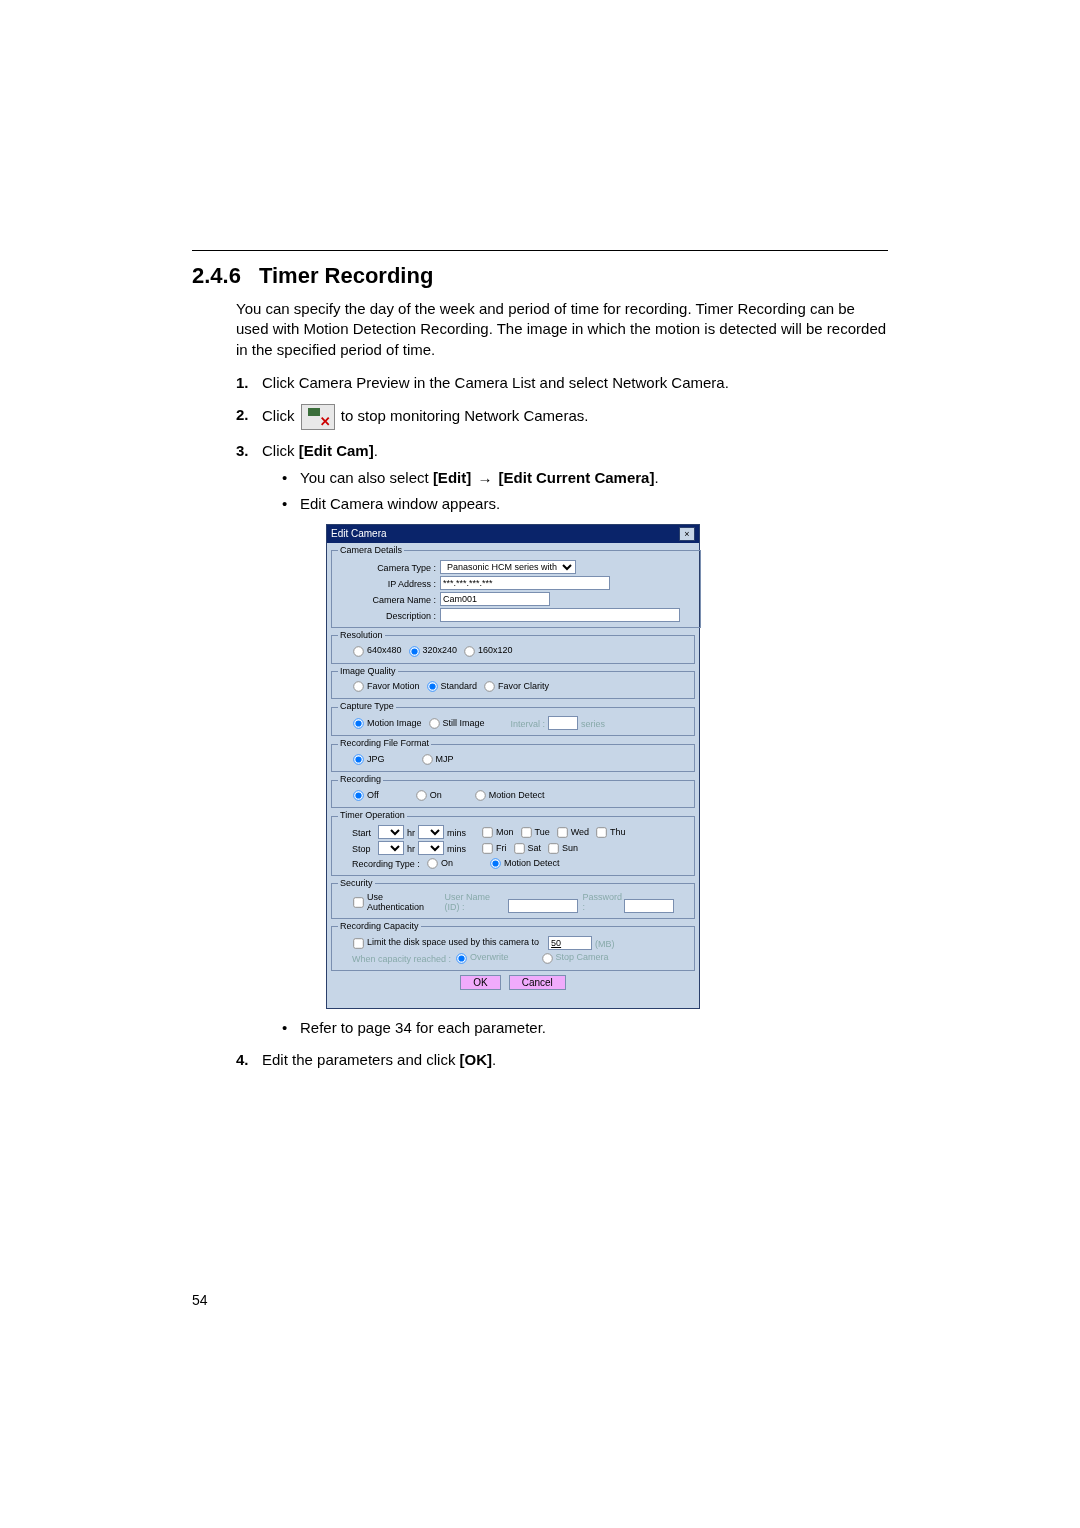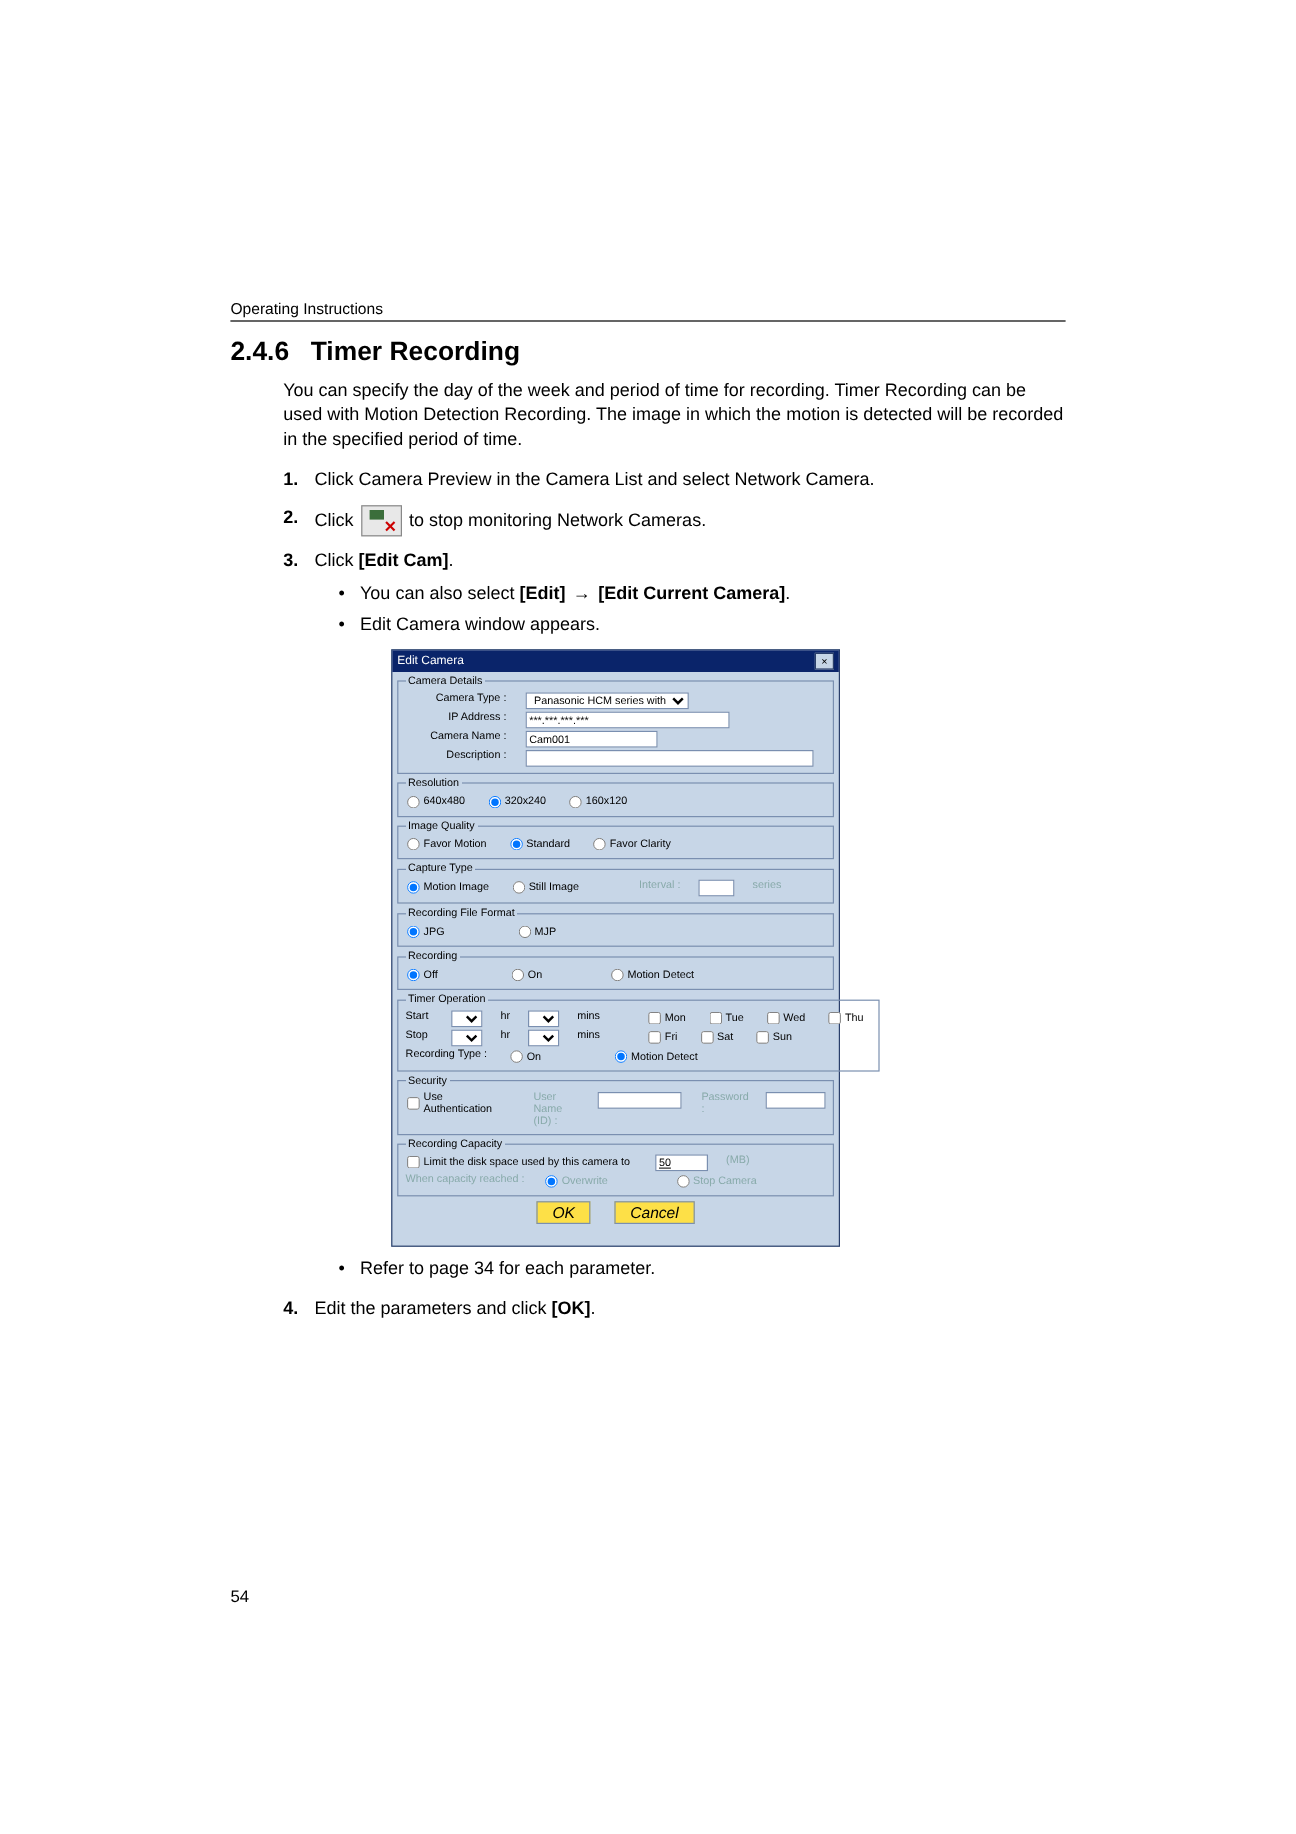--- a/index.html
+++ b/index.html
@@ -130,56 +130,54 @@
   fieldset.fs {
     border: 1px solid #7a8fb0;
     margin: 0 0 3px 0;
     padding: 2px 4px 3px 4px;
   }
   fieldset.fs legend {
     font-size: 9px;
     padding: 0 2px;
     margin-left: 2px;
   }
-  .row { display: flex; align-items: flex-start; margin: 2px 2px; gap: 12px; }
+  .row { display: flex; align-items: flex-end; margin: 2px 16px; }
   .lbl-r { width: 84px; text-align: right; padding-right: 4px; }
   input.txt, select.sel {
     font-size: 9px;
     border: 1px solid #7a8fb0;
     background: #fff;
     padding: 0 2px;
     height: 14px;
     box-sizing: border-box;
   }
   .radio, .check {
     display: inline-flex;
     align-items: center;
     margin-right: 6px;
   }
   .radio input, .check input { margin: 0 2px 0 0; transform: scale(0.8); }
   .dim { color: #8aa; }
   .btn {
-    font-size: 13px;
+    font-size: 10px;
     border: 1px solid #7a8fb0;
-    background: #fde047;
+    background: #f0abfc;
     padding: 1px 12px;
     margin: 0 4px;
-    font-style: italic;
   }
   .footer-page {
     font-size: 14px;
     margin-top: 220px;
   }
 </style>
 </head>
 <body>
 
 <div class="page">
 
-  <div class="running-head">Operating Instructions</div>
   <hr class="rule">
 
   <h2 class="section">
     <span class="sec-num">2.4.6</span><span>Timer Recording</span>
   </h2>
 
   <p class="body-text">You can specify the day of the week and period of time for recording. Timer Recording can be used with Motion Detection Recording. The image in which the motion is detected will be recorded in the specified period of time.</p>
 
   <ol class="steps">
 

